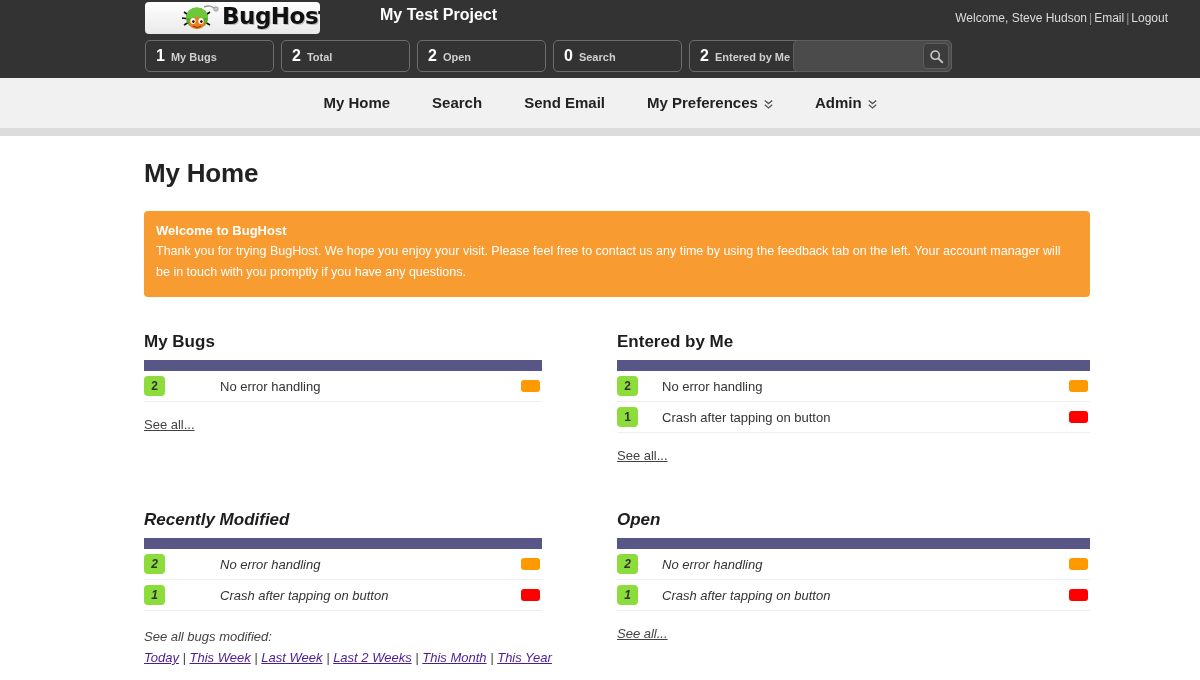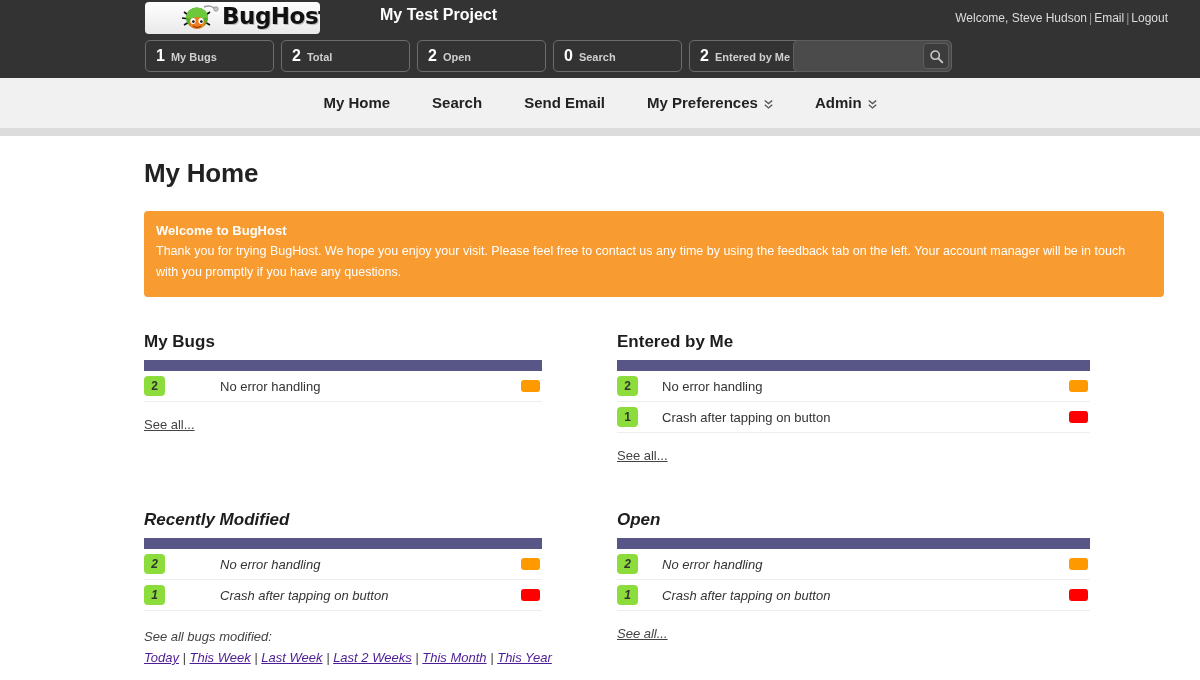--- a/index.html
+++ b/index.html
@@ -160,21 +160,21 @@
   .page-title {
     font-size: 26px;
     font-weight: bold;
     color: #222222;
     padding-top: 22px;
     margin: 0 0 22px 0;
     letter-spacing: -0.2px;
   }
 
   .banner {
-    width: 1020px;
+    width: 946px;
     background: #f89b31;
     border-radius: 4px;
     padding: 12px 16px 14px 12px;
     color: #ffffff;
   }
   .banner-title {
     font-size: 13px;
     font-weight: bold;
     margin-bottom: 3px;
   }

